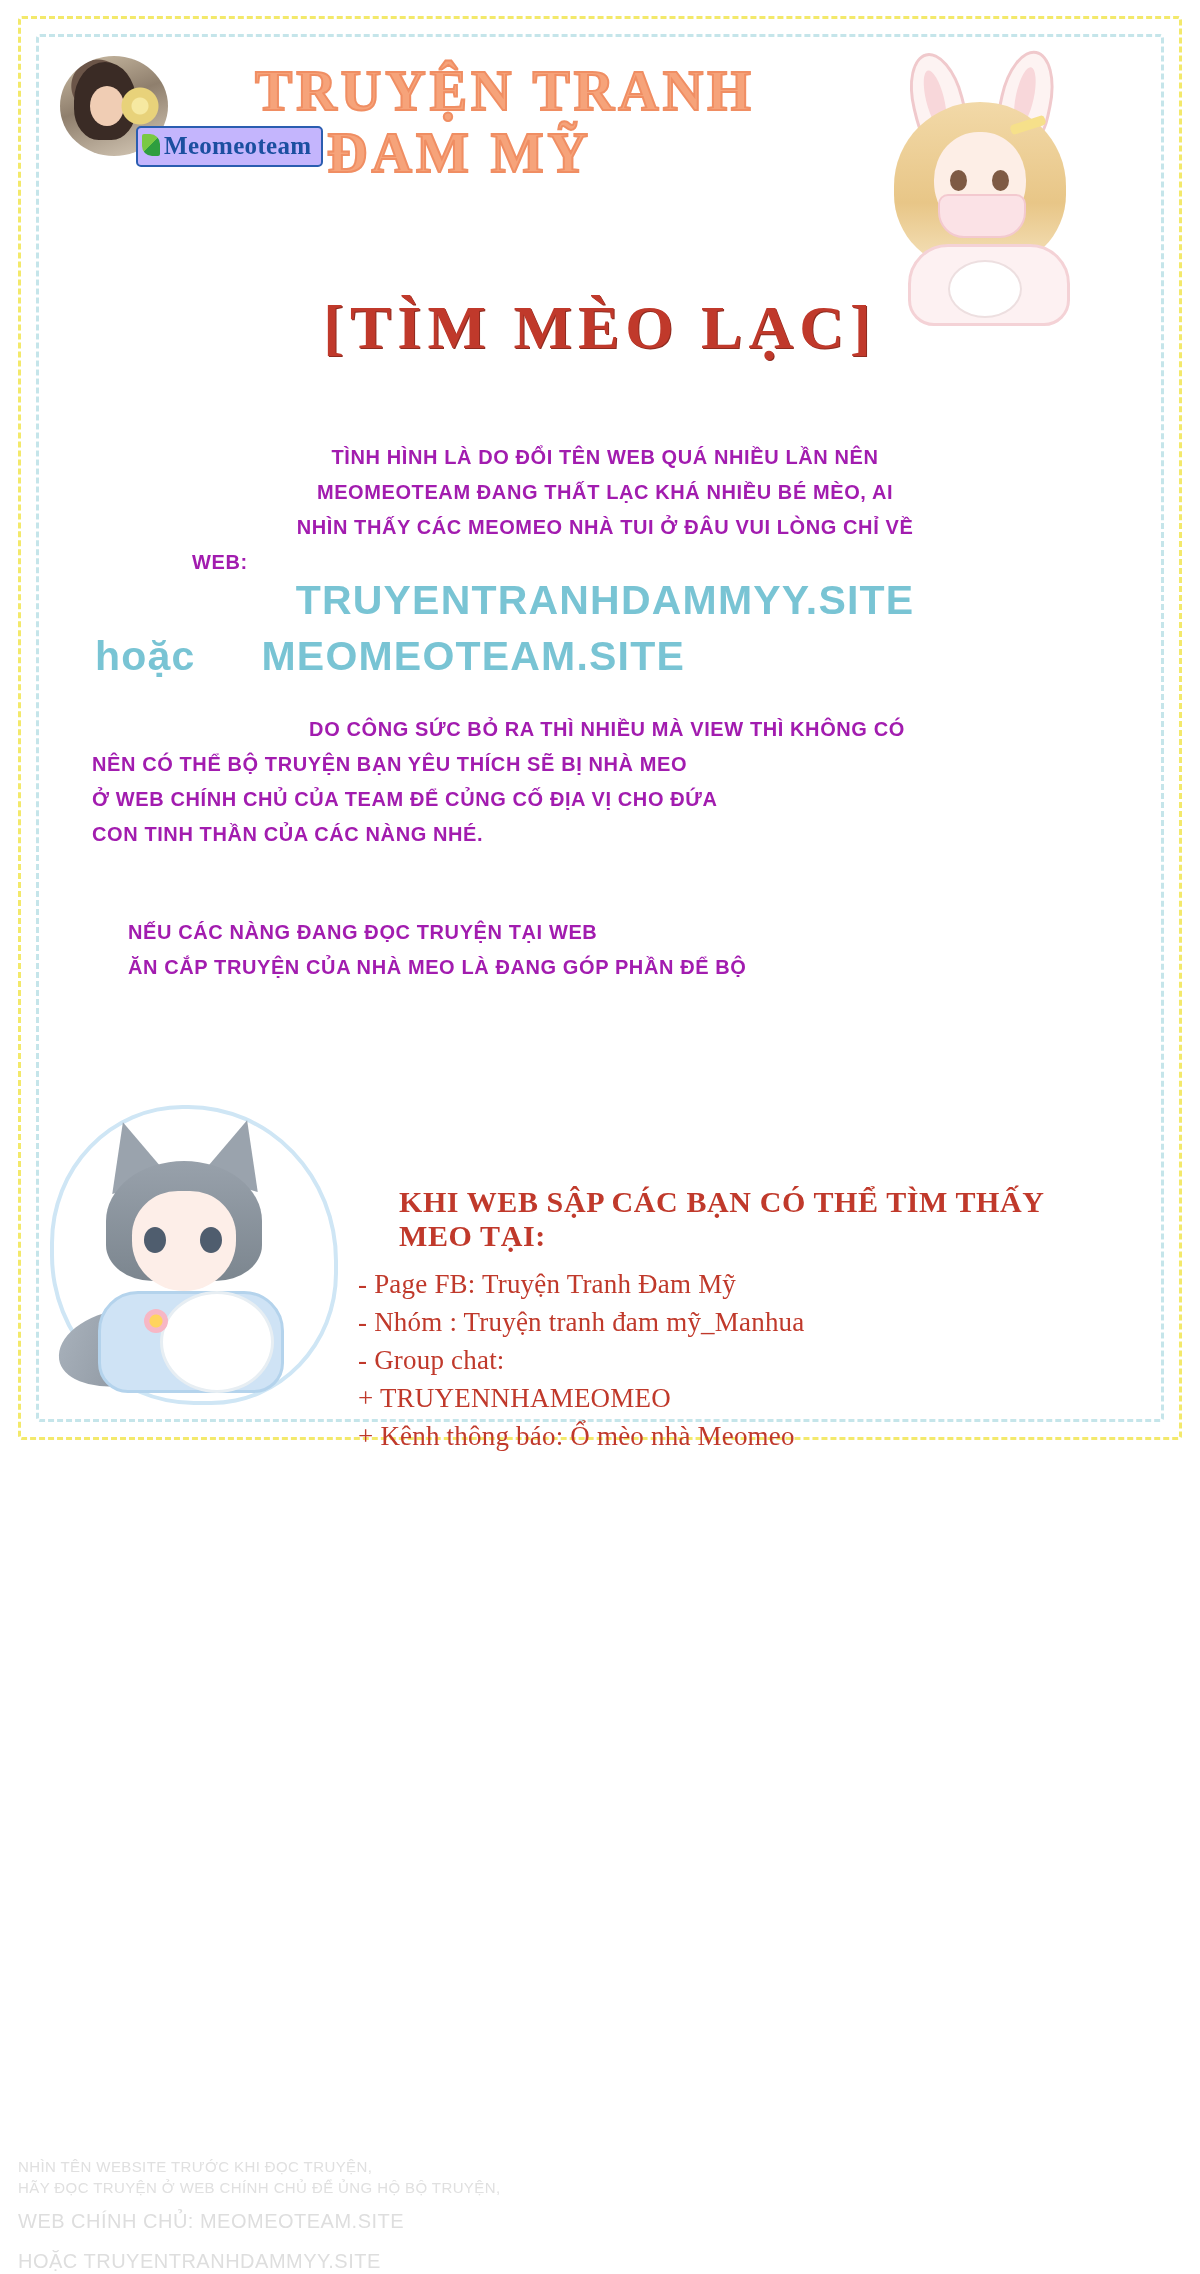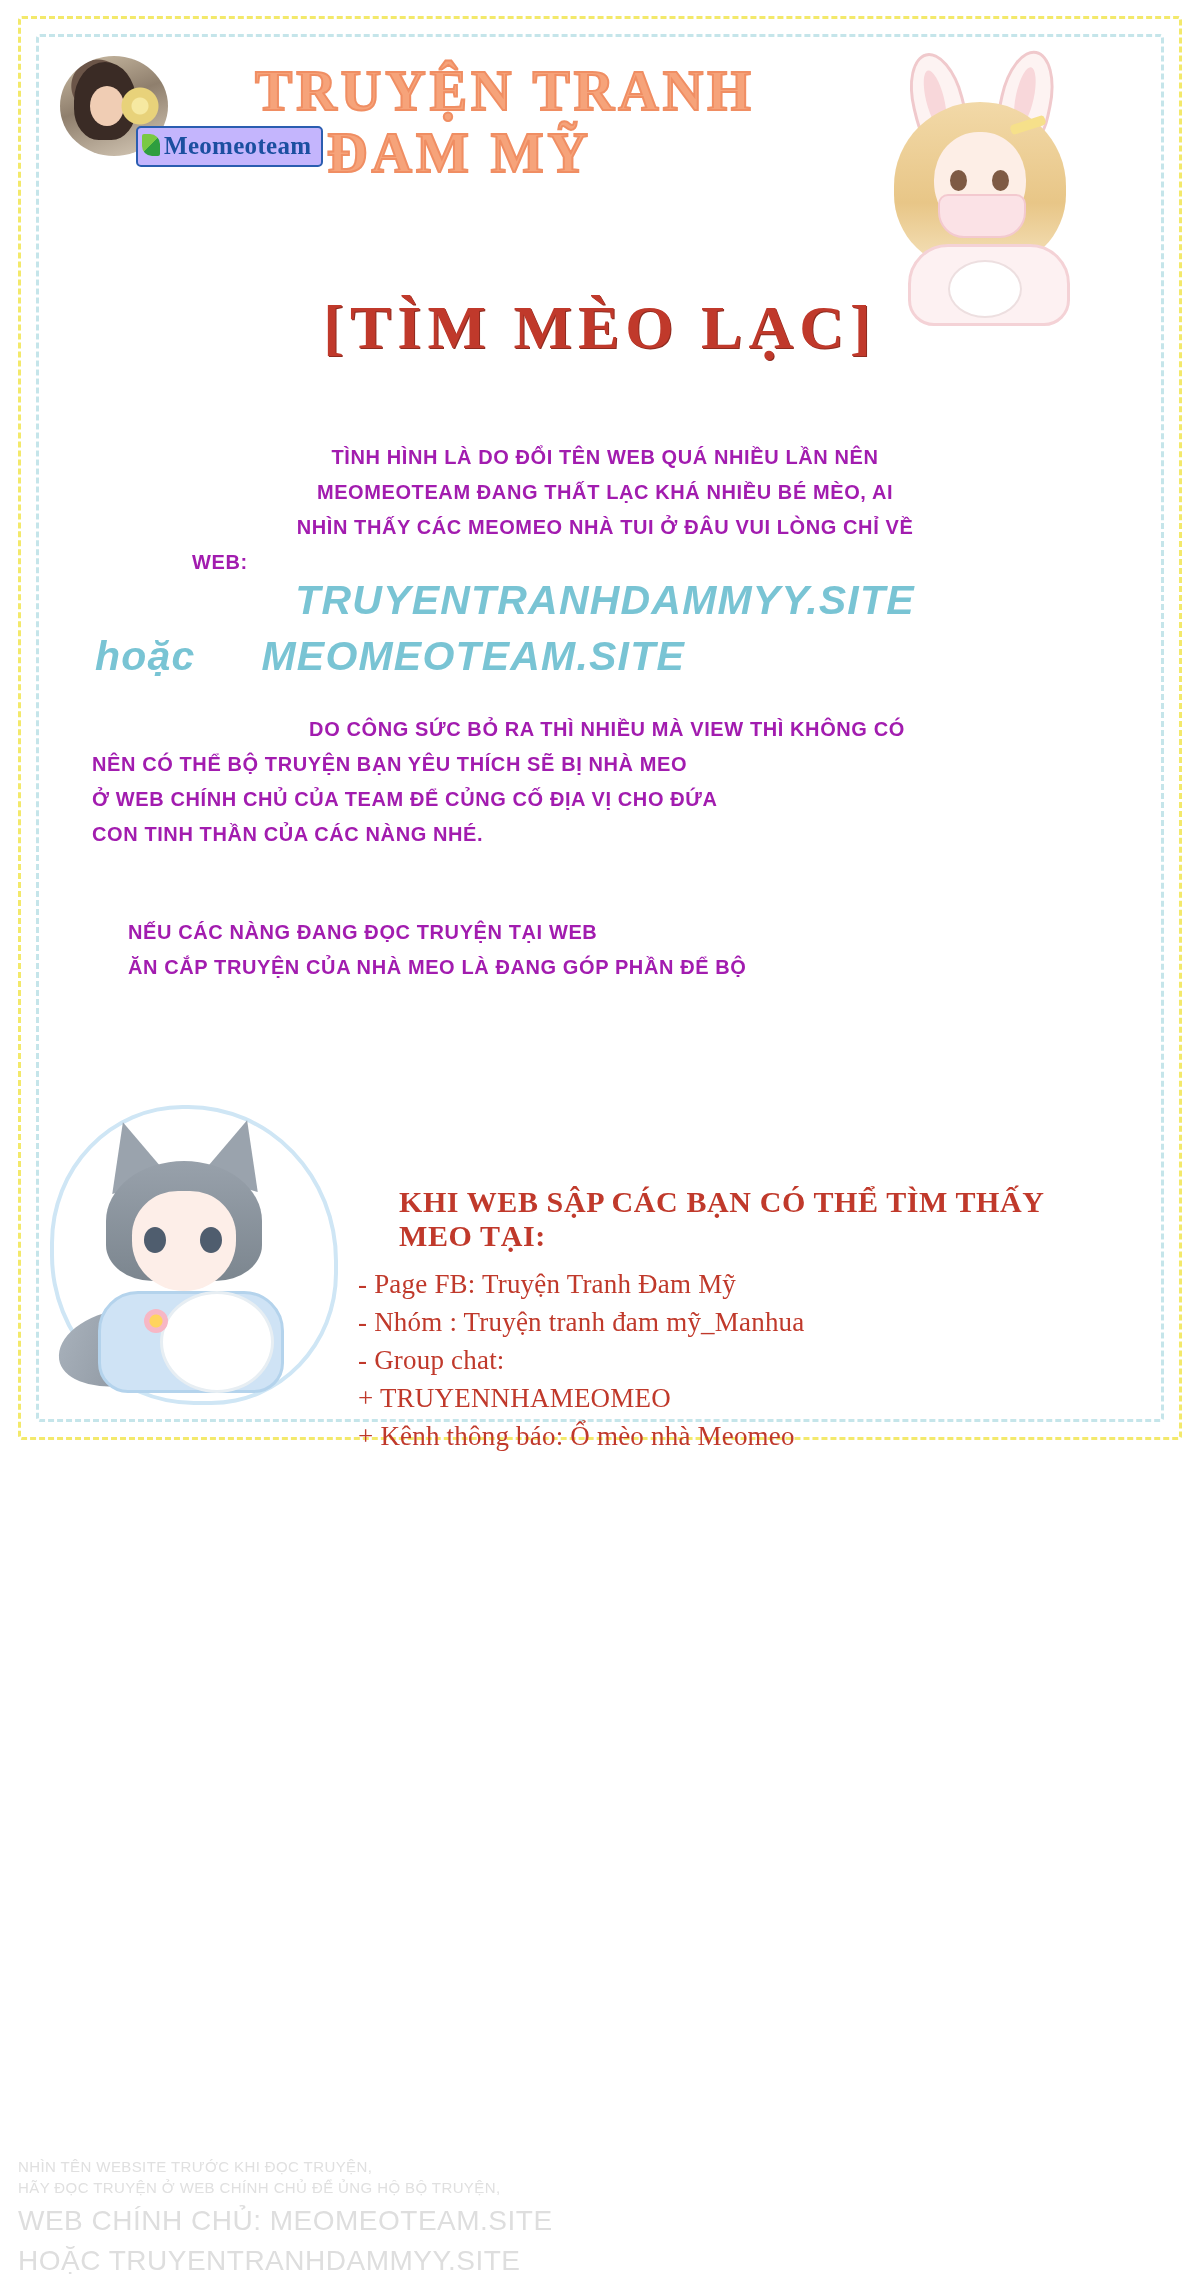--- a/index.html
+++ b/index.html
@@ -232,21 +232,20 @@
     left: 95px;
     top: 572px;
     width: 1020px;
     color: #79c4d4;
     font-family: "Liberation Sans", sans-serif;
     font-weight: bold;
     font-size: 41px;
     letter-spacing: 1.2px;
     line-height: 56px;
     text-shadow: 1px 1px 0 rgba(255,255,255,.9);
-    font-style: italic;
   }
   .urls .row1 { display: block; text-align: center; }
   .urls .row2 { display: block; text-align: left; }
   .urls .row2 .hoac { text-transform: none; margin-right: 66px; }
 
   .para-2 { left: 92px; top: 712px; width: 1030px; }
   .para-2 .l { display: block; }
   .para-2 .l.c { text-align: center; }
 
   .para-3 { left: 128px; top: 915px; width: 1000px; }
@@ -365,21 +364,21 @@
   }
   .footer .small {
     font-size: 15px;
     line-height: 21px;
     letter-spacing: .4px;
     text-transform: uppercase;
     color: #e0e0e0;
   }
   .footer .big {
     margin-top: 6px;
-    font-size: 28px;
+    font-size: 20px;
     line-height: 34px;
     letter-spacing: .5px;
     text-transform: uppercase;
     color: #dedede;
   }
 </style>
 </head>
 <body>
 
 <div class="frame"></div>

